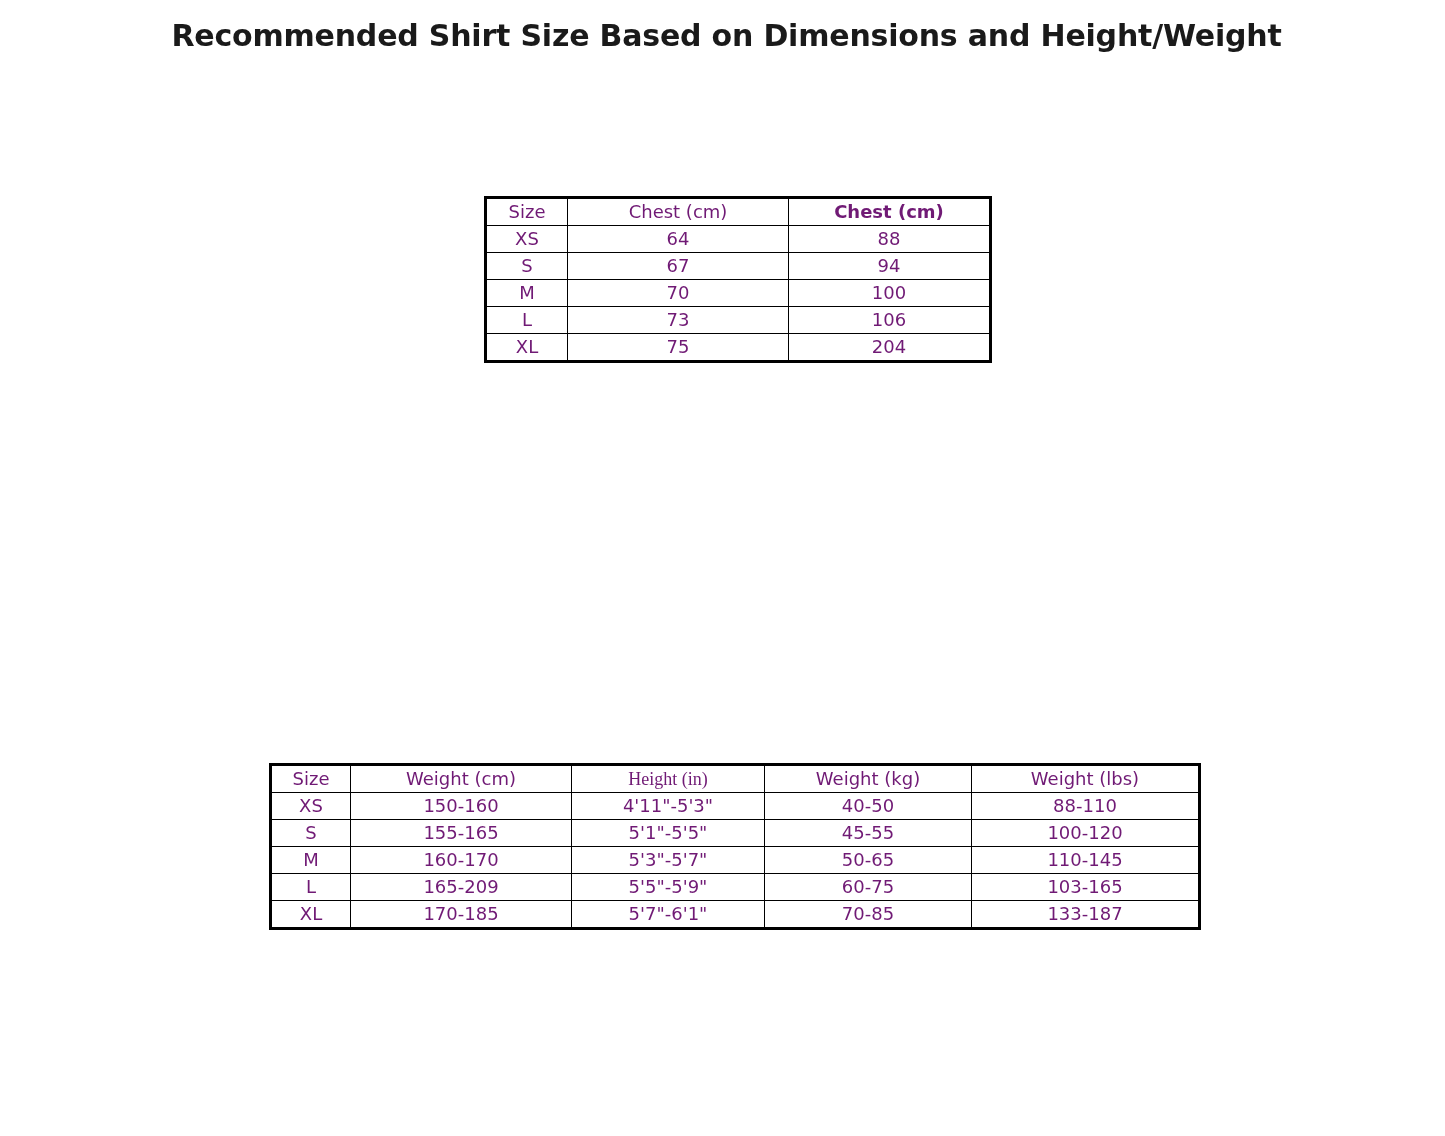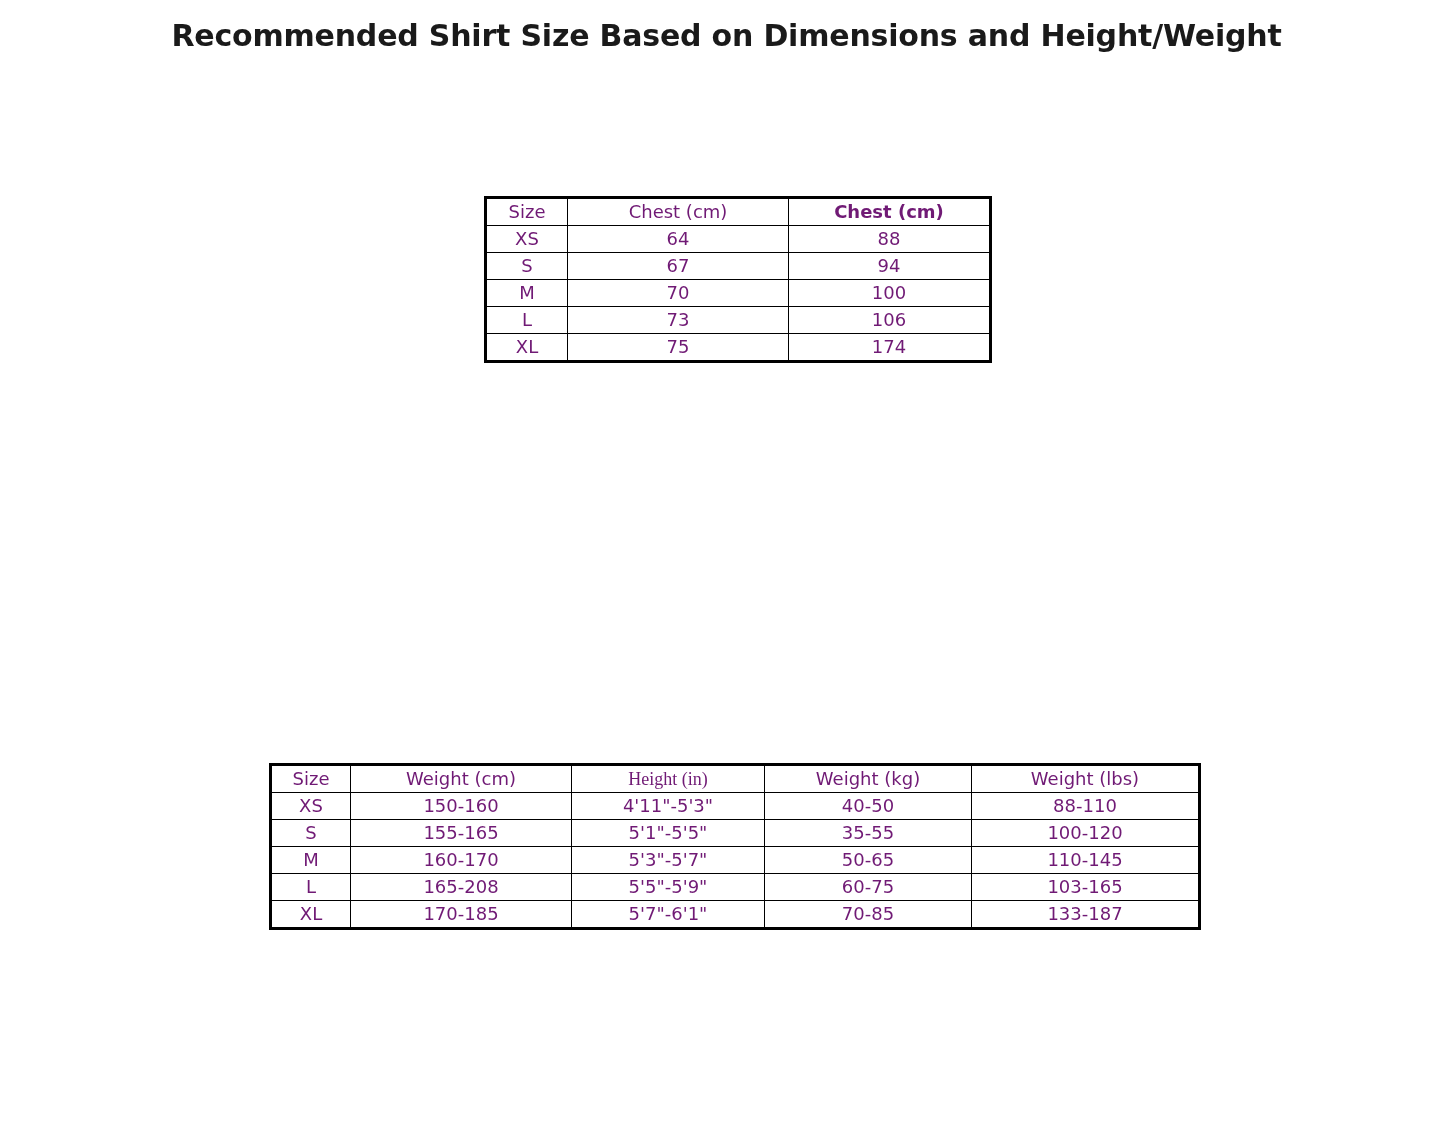--- a/index.html
+++ b/index.html
@@ -94,21 +94,21 @@
       <td>100</td>
     </tr>
     <tr>
       <td>L</td>
       <td>73</td>
       <td>106</td>
     </tr>
     <tr>
       <td>XL</td>
       <td>75</td>
-      <td>174</td>
+      <td>204</td>
     </tr>
   </tbody>
 </table>
 
 <table class="grid" id="table-height-weight">
   <thead>
     <tr>
       <th class="col-size">Size</th>
       <th class="col-hcm">Weight (cm)</th>
       <th class="col-hin">Height (in)</th>
@@ -121,33 +121,33 @@
       <td>XS</td>
       <td>150-160</td>
       <td>4'11"-5'3"</td>
       <td>40-50</td>
       <td>88-110</td>
     </tr>
     <tr>
       <td>S</td>
       <td>155-165</td>
       <td>5'1"-5'5"</td>
-      <td>35-55</td>
+      <td>45-55</td>
       <td>100-120</td>
     </tr>
     <tr>
       <td>M</td>
       <td>160-170</td>
       <td>5'3"-5'7"</td>
       <td>50-65</td>
       <td>110-145</td>
     </tr>
     <tr>
       <td>L</td>
-      <td>165-208</td>
+      <td>165-209</td>
       <td>5'5"-5'9"</td>
       <td>60-75</td>
       <td>103-165</td>
     </tr>
     <tr>
       <td>XL</td>
       <td>170-185</td>
       <td>5'7"-6'1"</td>
       <td>70-85</td>
       <td>133-187</td>

